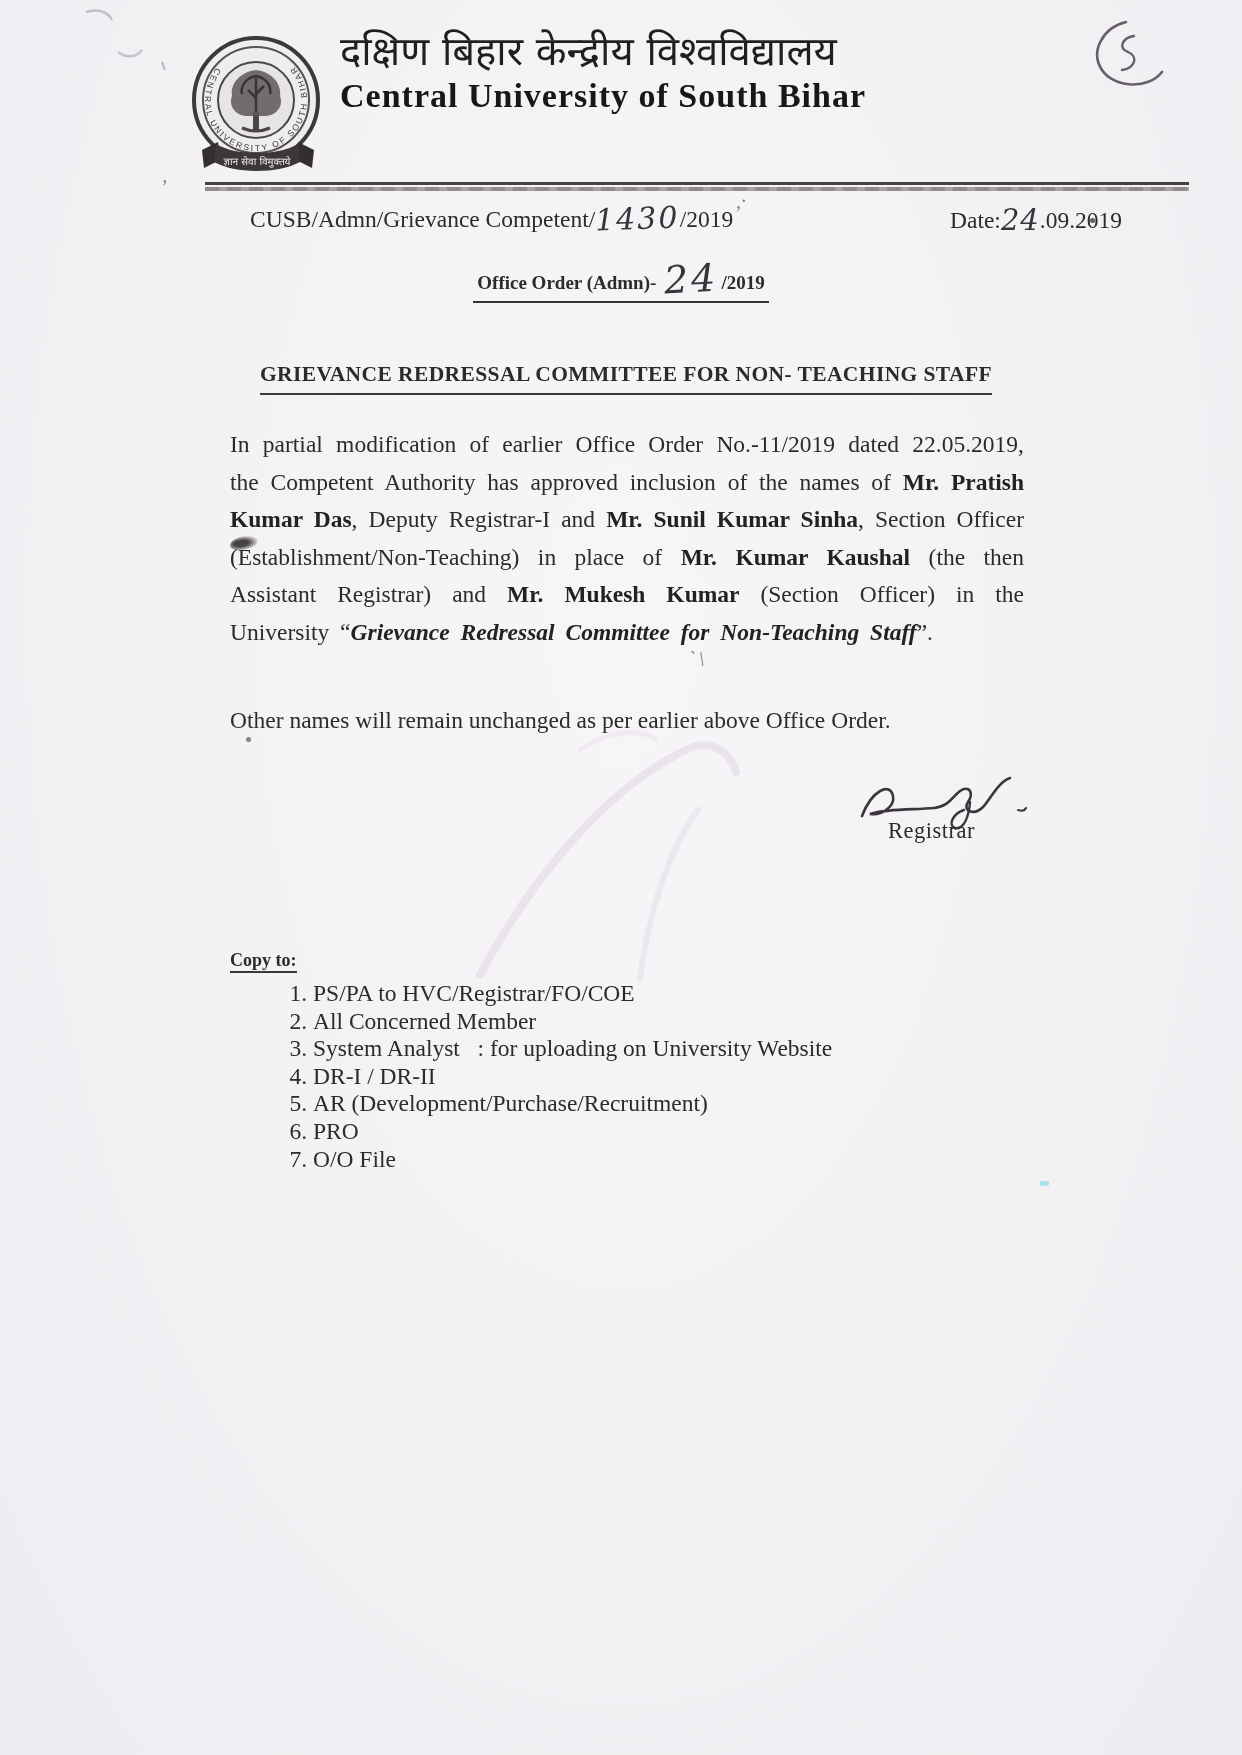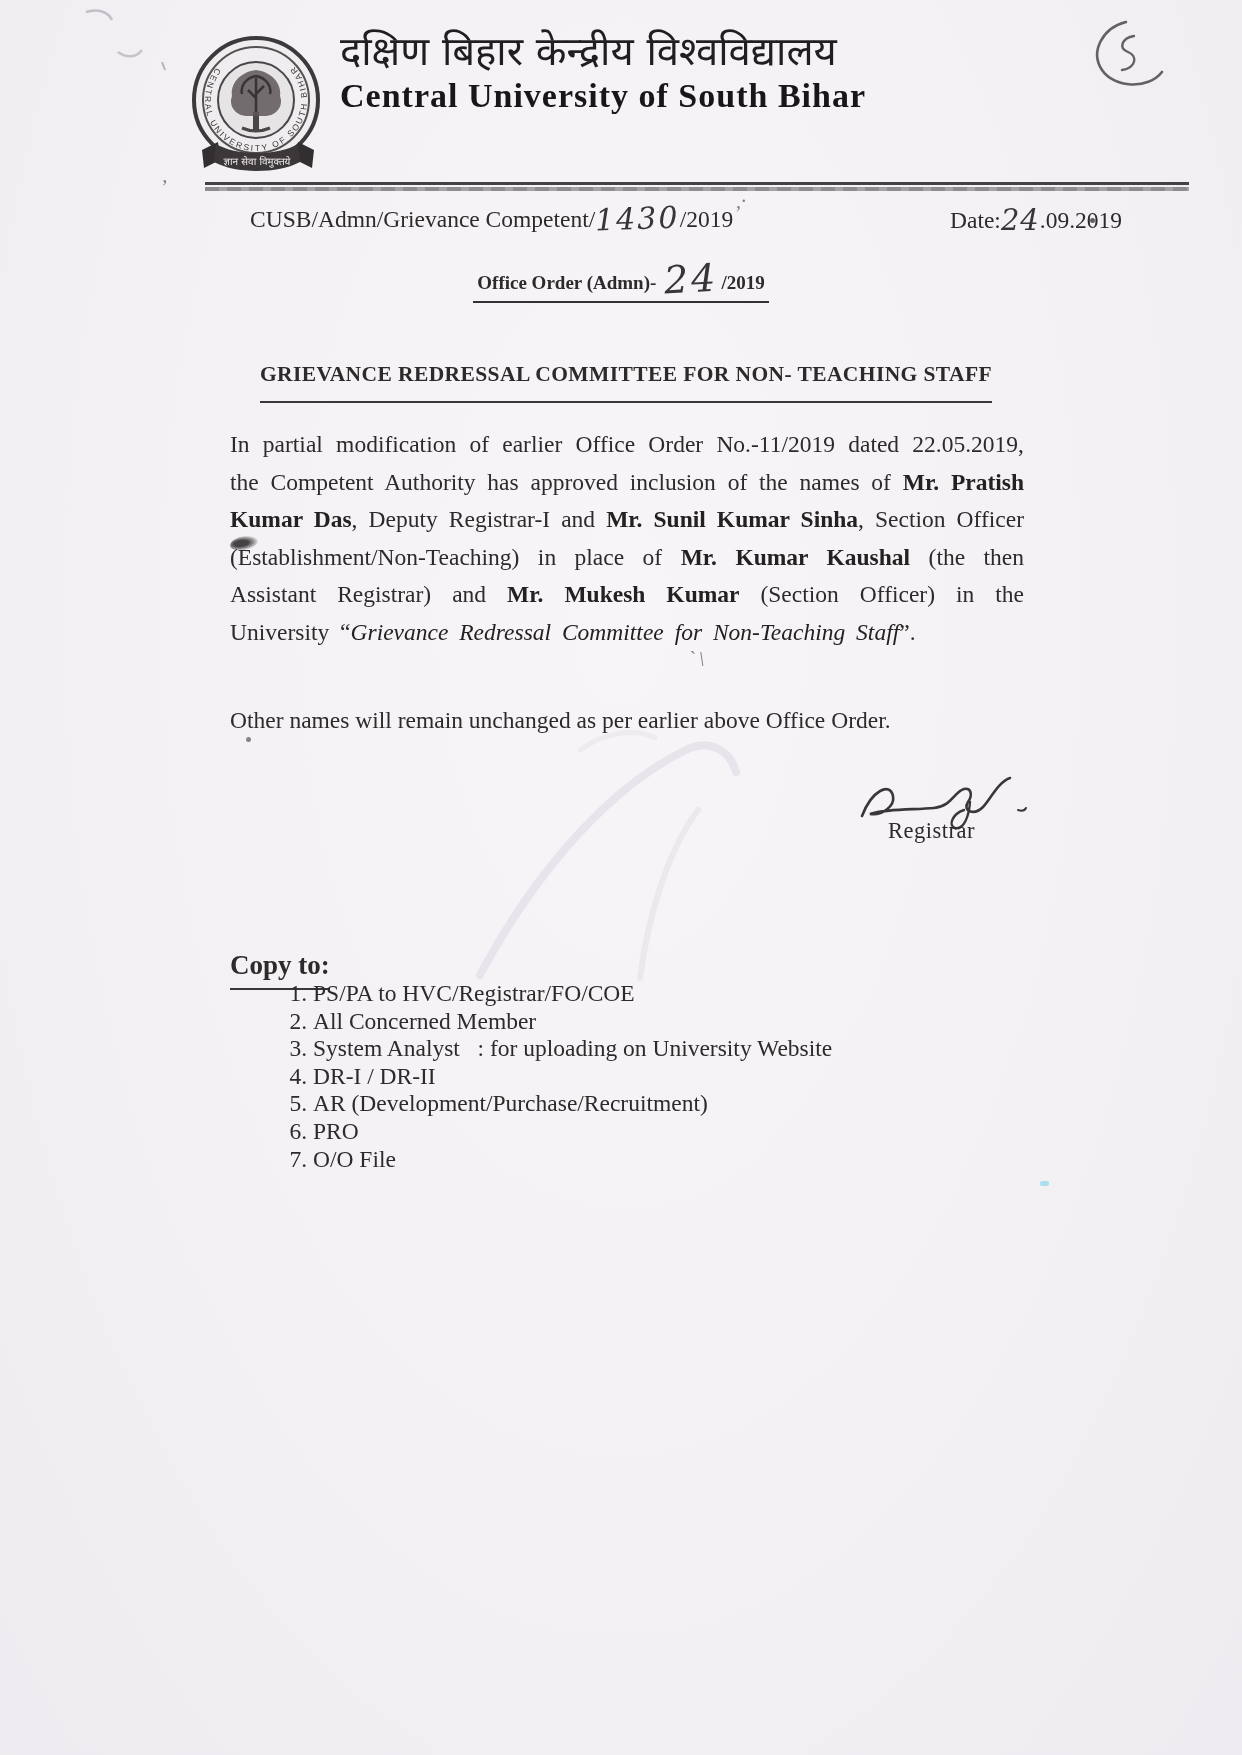--- a/index.html
+++ b/index.html
@@ -34,34 +34,34 @@
   .hand-day { font-size:29px; letter-spacing:1px; display:inline-block; transform:translateY(2px); }
 
   
   .order-title { position:absolute; left:376px; top:254px; width:490px; text-align:center; }
   .order-title-inner { display:inline-block; border-bottom:2.5px solid #343134; padding:0 4px 3px 4px; }
   .ot-print { font-size:19px; font-weight:700; }
   .hand-order { font-size:38px; letter-spacing:3px; display:inline-block; transform:translateY(3px) rotate(-3deg); padding:0 3px; }
 
   
   .subject { position:absolute; left:226px; top:362px; width:800px; text-align:center; }
-  .subject-inner { display:inline-block; font-size:21.5px; font-weight:700; letter-spacing:.4px; border-bottom:2.5px solid #3a373a; padding-bottom:14px; }
+  .subject-inner { display:inline-block; font-size:21.5px; font-weight:700; letter-spacing:.4px; border-bottom:2.5px solid #3a373a; padding-bottom:6px; }
 
   
   .para1 { position:absolute; left:230px; top:426px; width:794px; font-size:23.5px; line-height:37.6px; text-align:justify; word-spacing:5px; }
   .seg-bold { font-weight:700; color:#242122; }
-  .seg-bold-italic { font-weight:400; font-style:italic; color:#242122; }
+  .seg-bold-italic { font-weight:700; font-style:italic; color:#242122; }
   .para2 { position:absolute; left:230px; top:707px; width:794px; font-size:23.5px; }
 
   
   .sig-svg { position:absolute; left:852px; top:772px; width:180px; height:64px; }
   .sig-title { position:absolute; left:888px; top:818px; font-size:22.5px; letter-spacing:.5px; }
 
   
-  .copy-label { position:absolute; left:230px; top:950px; font-size:27px; font-weight:700; border-bottom:2.5px solid #3a373a; padding-bottom:7px; }
+  .copy-label { position:absolute; left:230px; top:950px; font-size:18px; font-weight:700; border-bottom:2.5px solid #3a373a; padding-bottom:0; }
   .copy-list { position:absolute; left:293px; top:980px; font-size:23.5px; }
   .copy-list ol { list-style-position:outside; margin-left:20px; }
   .copy-list li { line-height:27.6px; white-space:pre-wrap; }
 
   
   .artifact { position:absolute; pointer-events:none; }
   .blot {
     left:230px; top:536px; width:28px; height:14px;
     background:radial-gradient(ellipse at 40% 50%, rgba(40,36,38,.85) 0 30%, rgba(60,55,58,.45) 55%, transparent 75%);
     border-radius:60% 40% 55% 45%;

